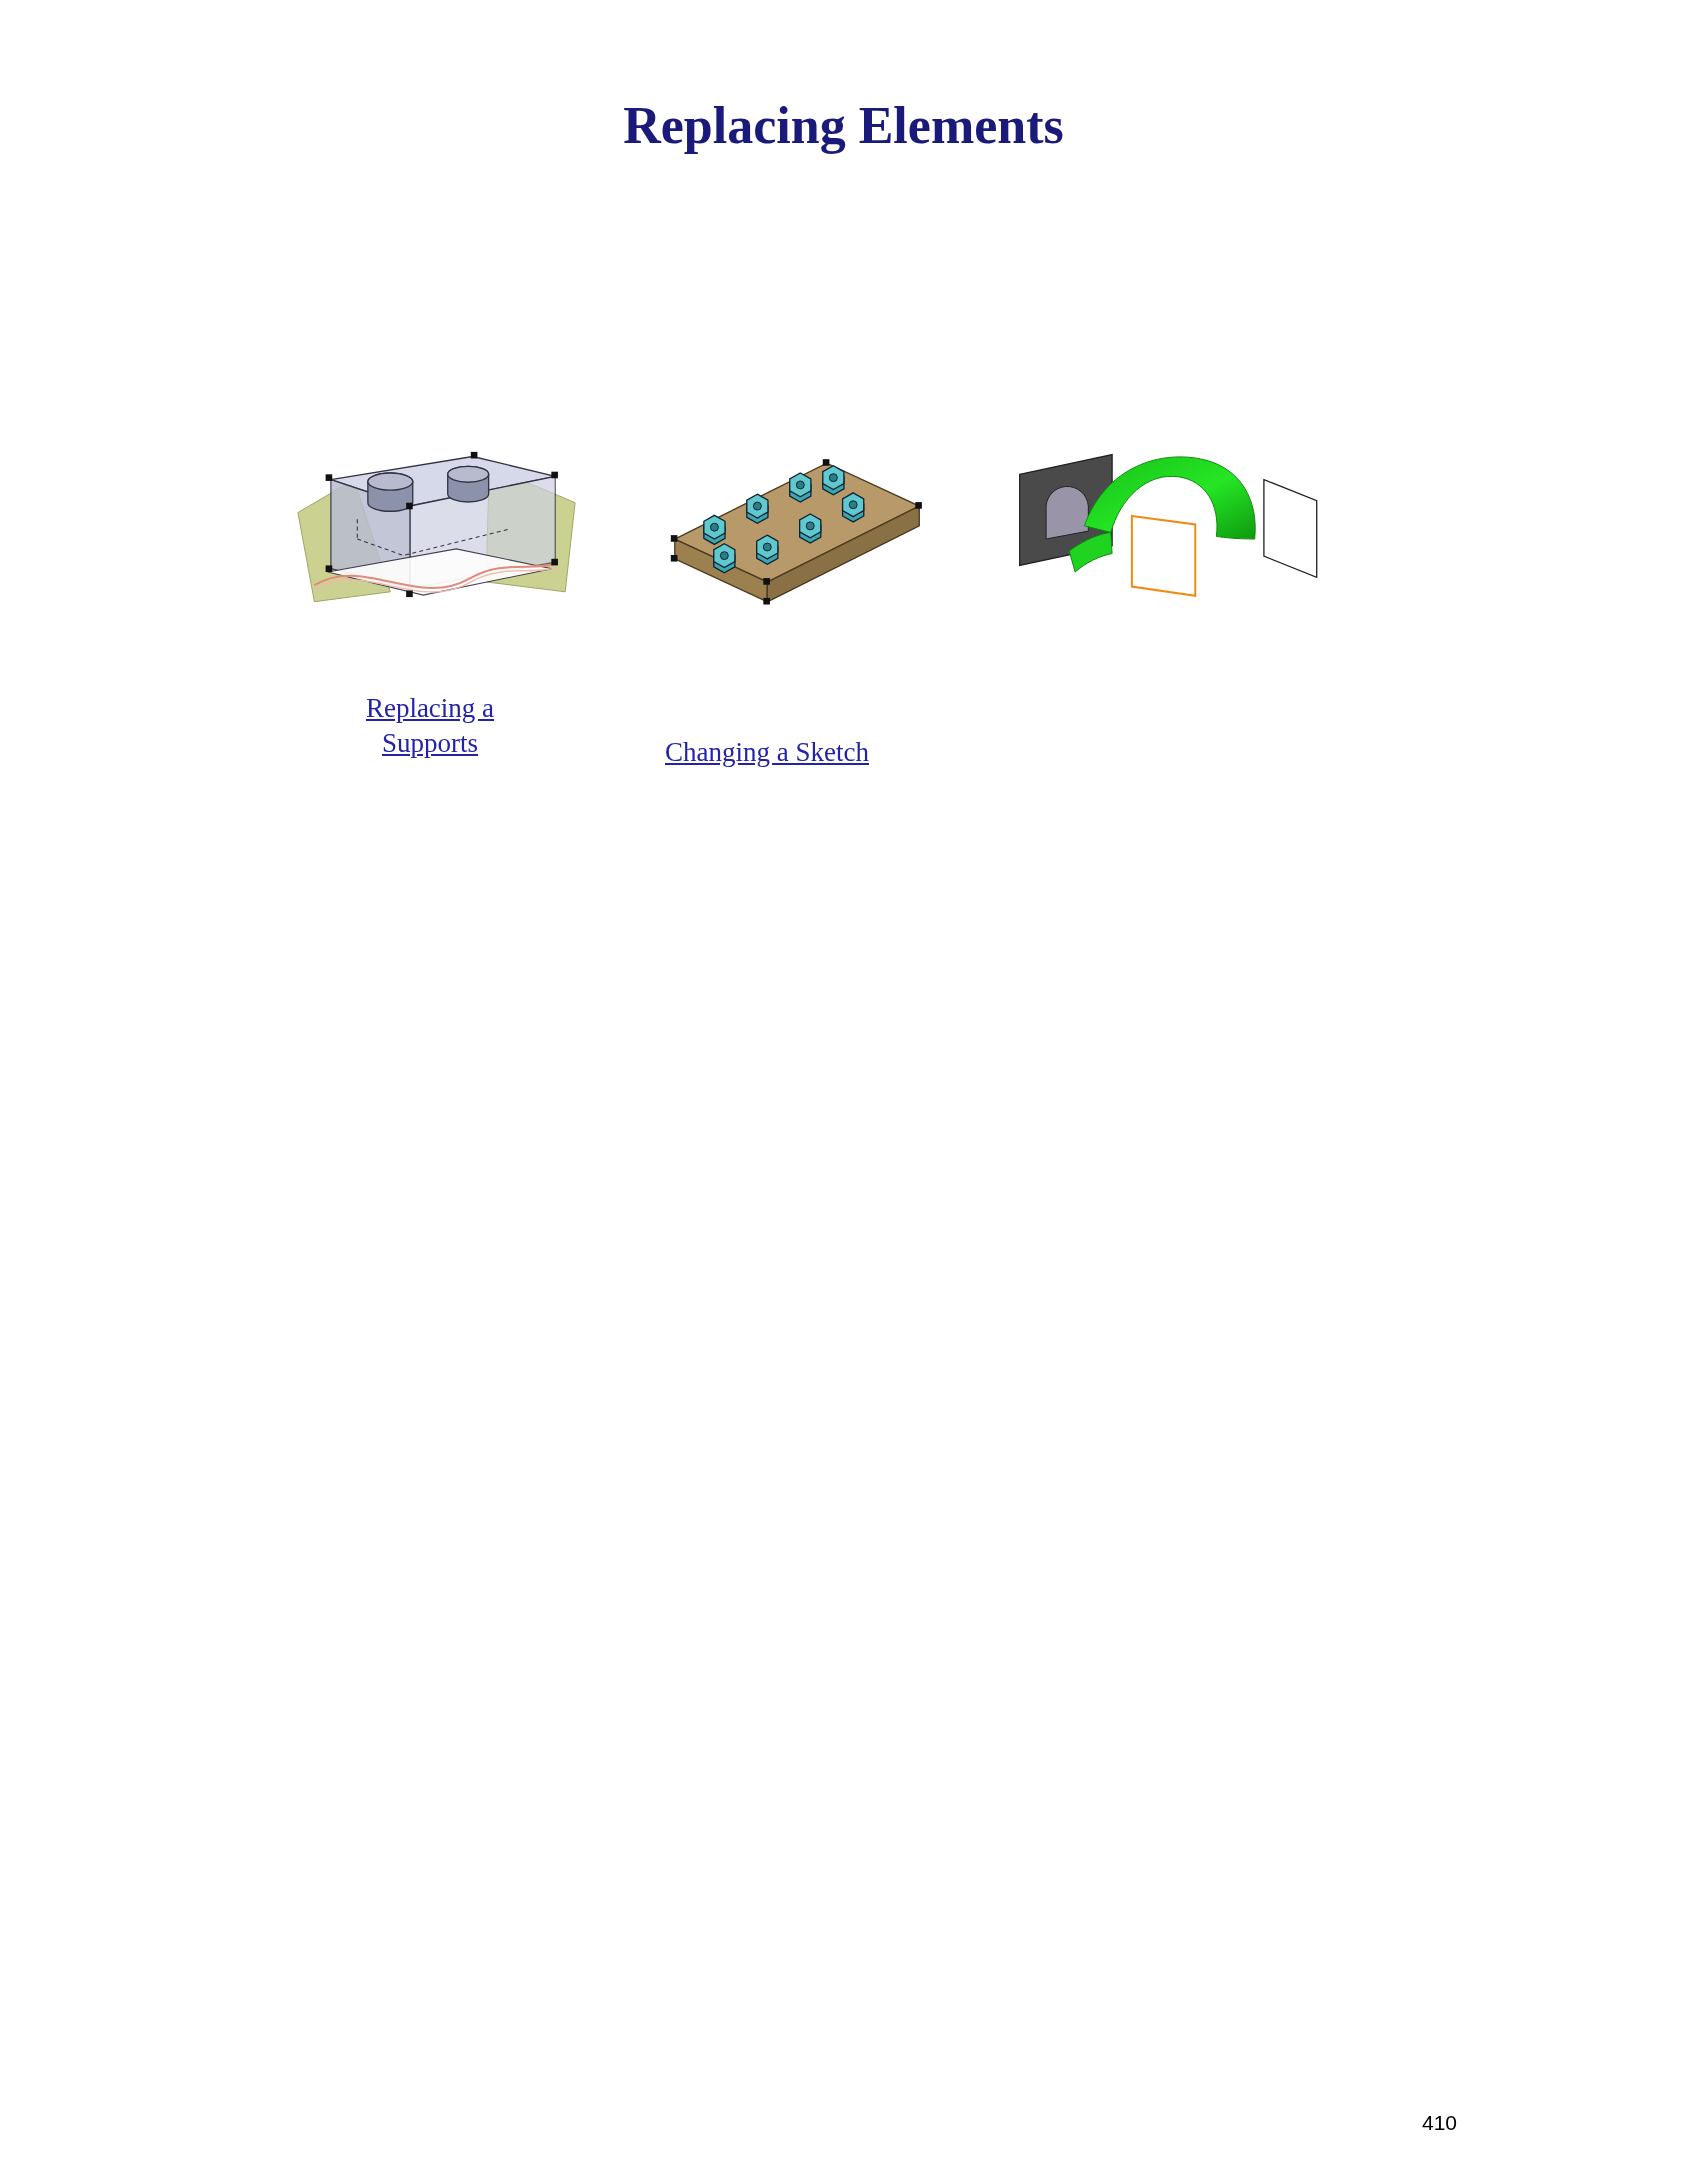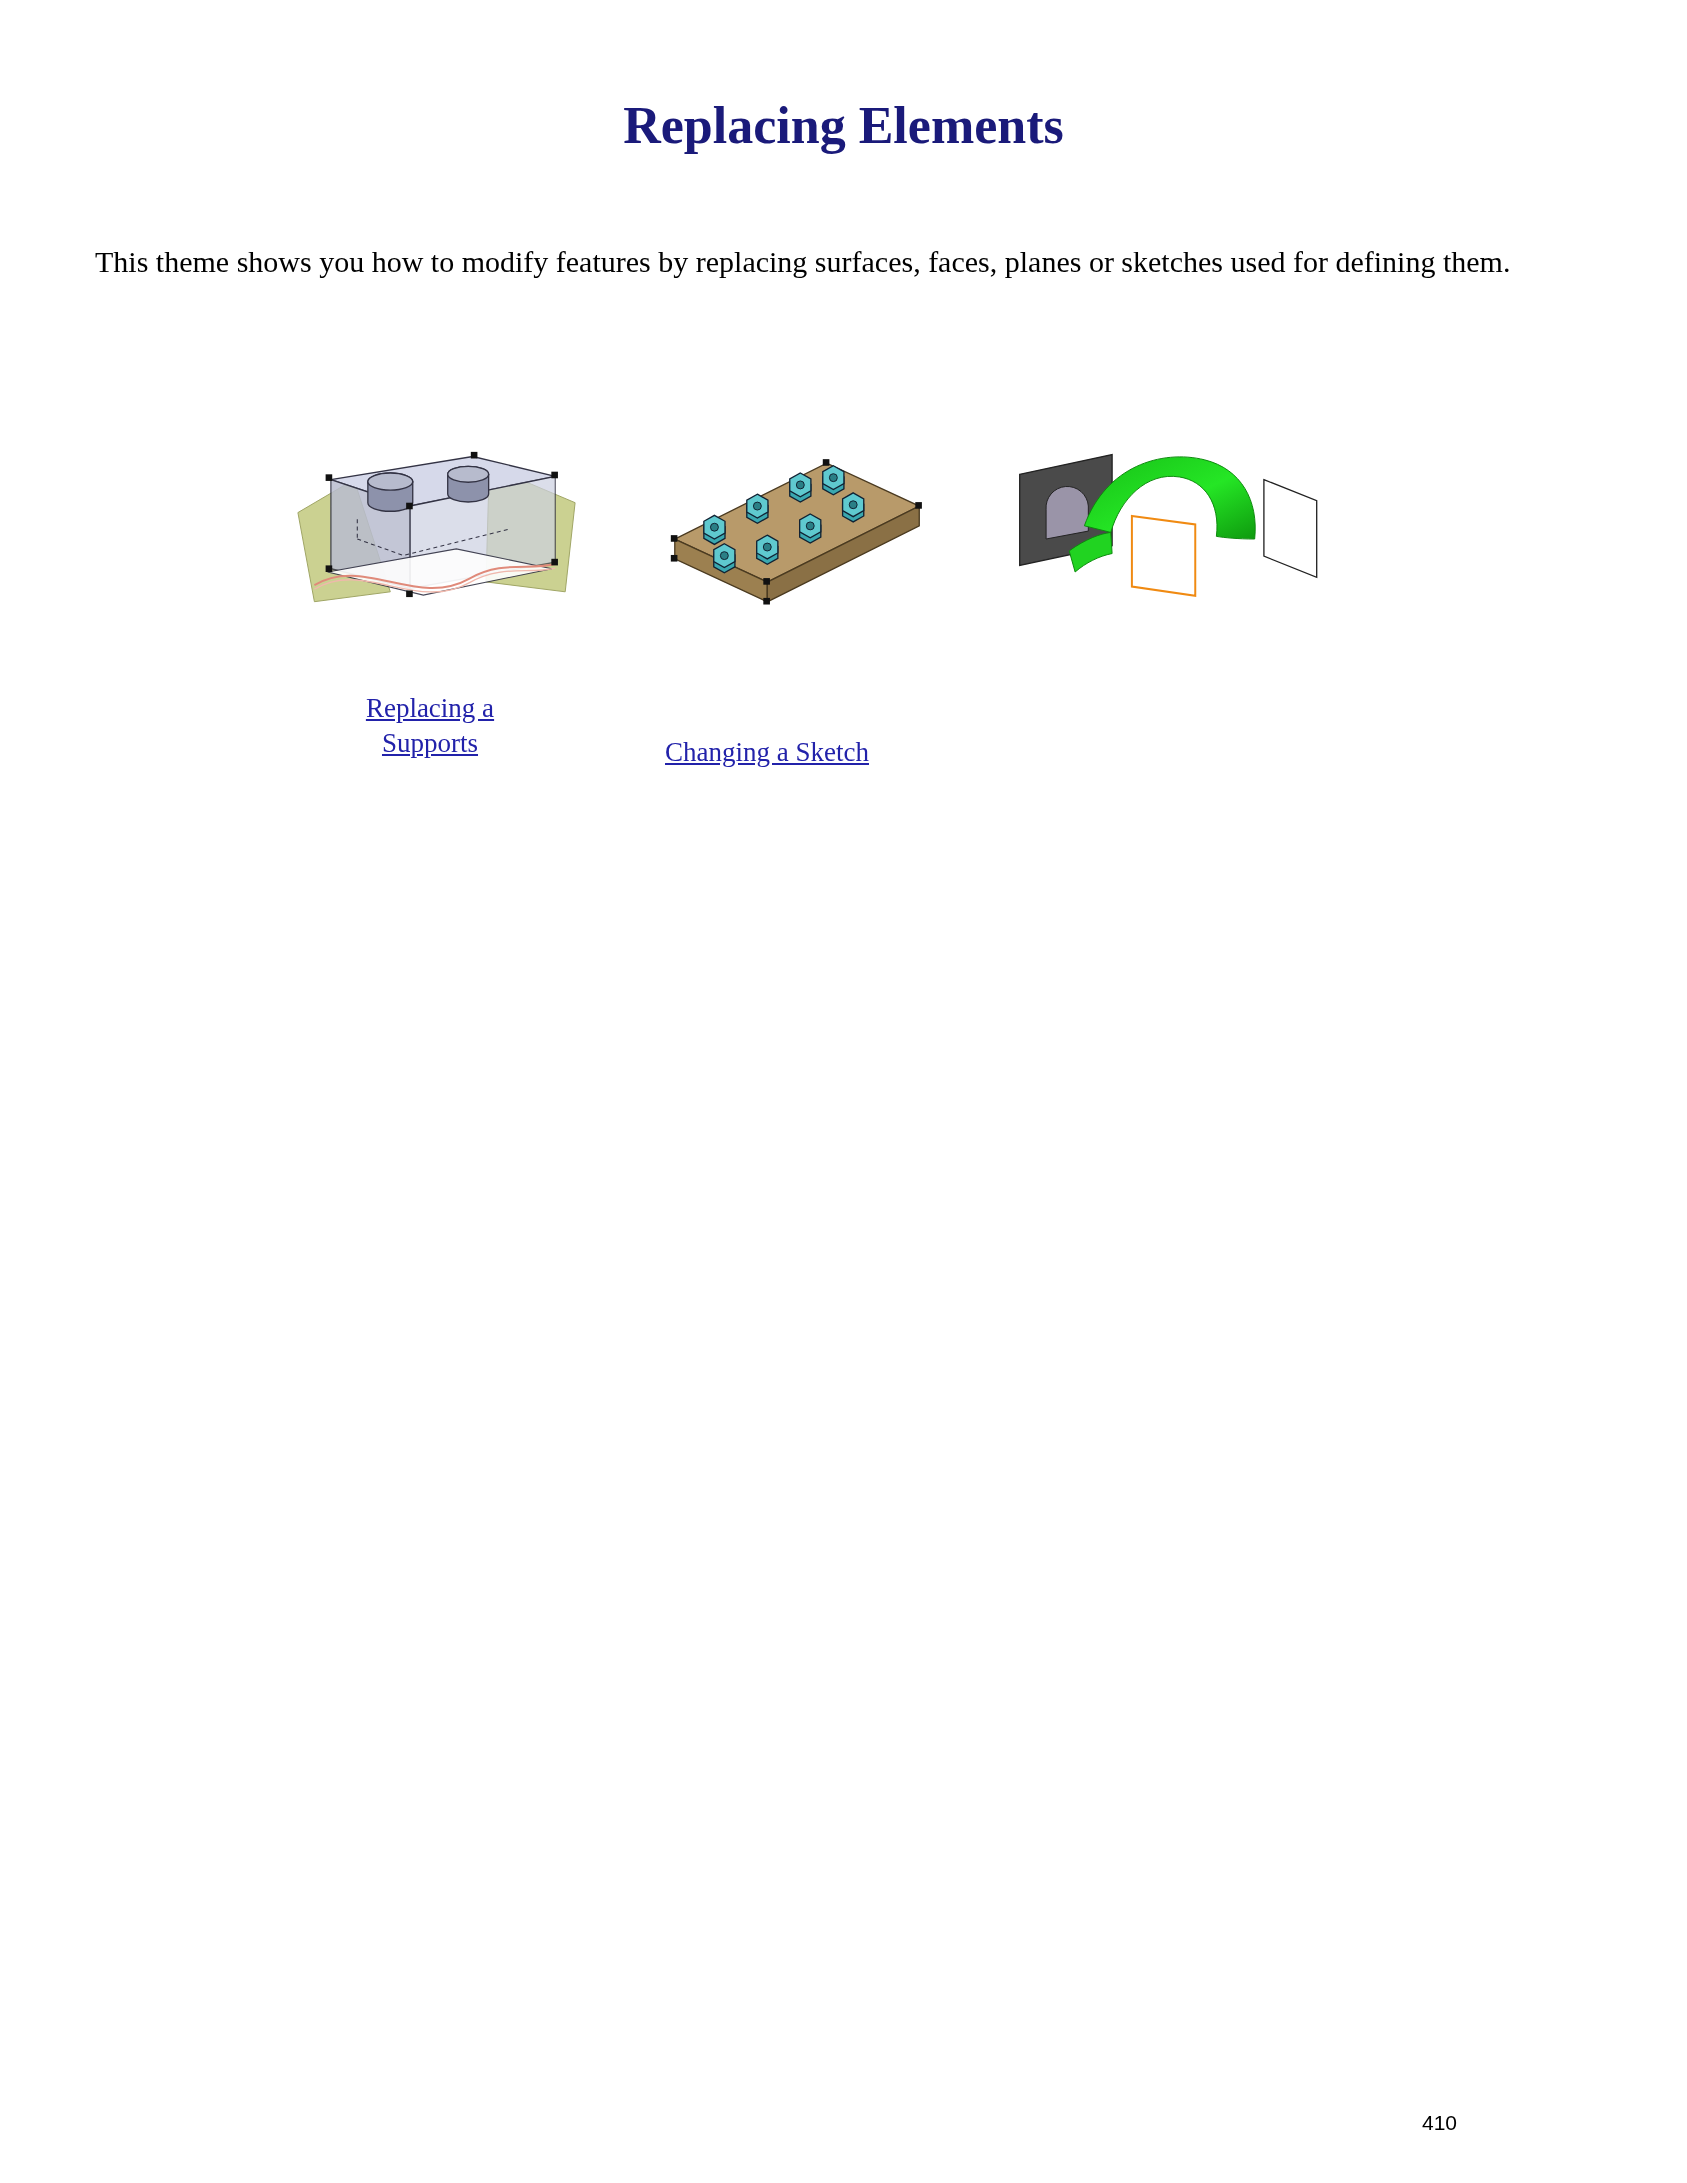--- a/index.html
+++ b/index.html
@@ -95,21 +95,20 @@
   }
   svg { display: block; }
 </style>
 </head>
 <body>
 
 <div class="page">
 
   <div class="title">Replacing Elements</div>
 
-  <div class="intro">This theme shows you how to modify features by replacing surfaces, faces, planes or sketches used for defining them.</div>
 
   <div class="figures">
 
     <div class="fig fig-1">
       <svg width="291" height="198" viewBox="0 0 440 300">
 
         <polygon points="10,110 95,60 150,230 35,245" fill="#c9cf8c" stroke="#9aa05c" stroke-width="1.5" opacity="0.95"></polygon>
         <polygon points="300,40 430,95 415,230 295,215" fill="#c9cf8c" stroke="#9aa05c" stroke-width="1.5" opacity="0.95"></polygon>
 
         <polygon points="60,60 275,25 400,55 180,100" fill="#d6d9ea" stroke="#333344" stroke-width="2"></polygon>

